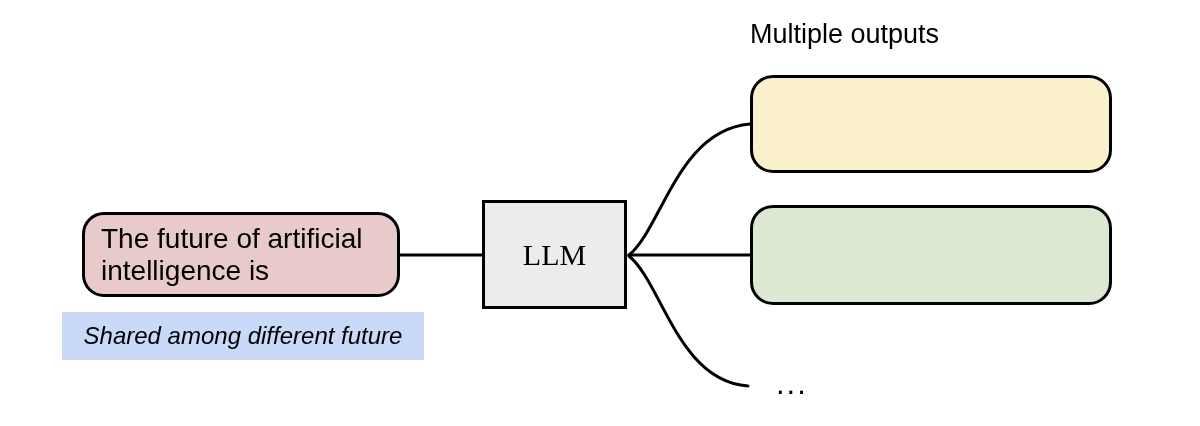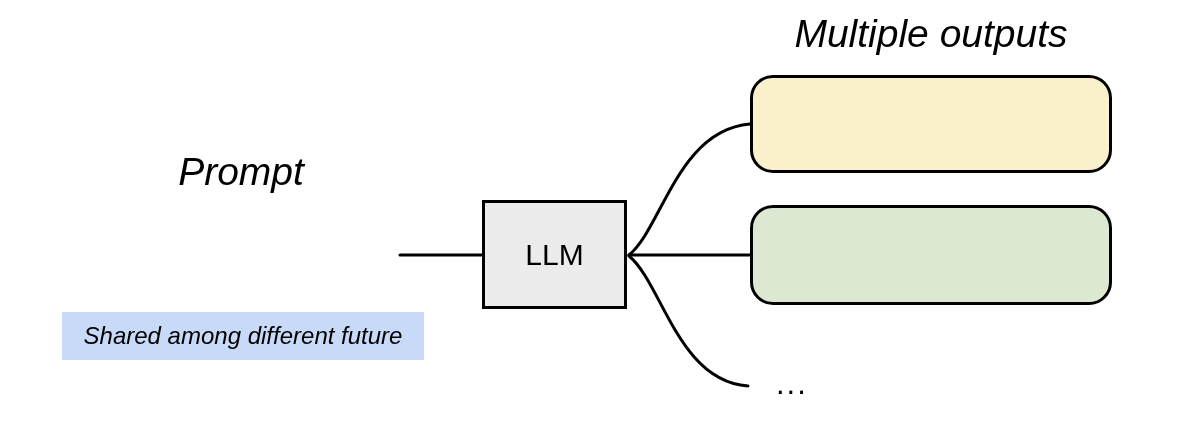--- a/index.html
+++ b/index.html
@@ -23,25 +23,24 @@
     width: 1200px;
     height: 426px;
   }
   .connectors path {
     fill: none;
     stroke-width: 3;
     stroke-linecap: round;
   }
   .label {
     position: absolute;
-    text-align: center;
-    font-size: 39px;
+    text-align: left;
+    font-size: 27px;
     line-height: 36px;
     white-space: nowrap;
-    font-style: italic;
   }
   .prompt-title {
     left: 82px;
     top: 154px;
     width: 318px;
   }
   .outputs-title {
     left: 750px;
     top: 16px;
     width: 362px;
@@ -85,20 +84,21 @@
     white-space: nowrap;
   }
   .llm-box {
     left: 482px;
     top: 200px;
     width: 145px;
     height: 109px;
     display: flex;
     align-items: center;
     justify-content: center;
+    font-family: Liberation Serif, serif;
   }
   .llm-box span {
     font-size: 30px;
     line-height: 34px;
   }
   .output-box-1 {
     left: 750px;
     top: 75px;
     width: 362px;
     height: 98px;
@@ -123,22 +123,24 @@
 
 <div class="canvas">
 
   <svg class="connectors" viewBox="0 0 1200 426" xmlns="http://www.w3.org/2000/svg">
     <path d="M 400 255 L 482 255" style="stroke: rgb(0, 0, 0);"></path>
     <path d="M 629 255 C 662 228 678 130 750 124" style="stroke: rgb(0, 0, 0);"></path>
     <path d="M 629 255 L 750 255" style="stroke: rgb(0, 0, 0);"></path>
     <path d="M 629 256 C 662 283 678 381 748 386" style="stroke: rgb(0, 0, 0);"></path>
   </svg>
 
-  <div class="label prompt-title">Prompt</div>
 
+  <div class="box prompt-box" style="background-color: rgb(232, 202, 202);">
+    <div class="prompt-text">The future of artificial intelligence is</div>
+  </div>
 
   <div class="note" style="background-color: rgb(201, 218, 248);">
     <span>Shared among different future</span>
   </div>
 
   <div class="box llm-box" style="background-color: rgb(236, 236, 236);">
     <span>LLM</span>
   </div>
 
   <div class="label outputs-title">Multiple outputs</div>

